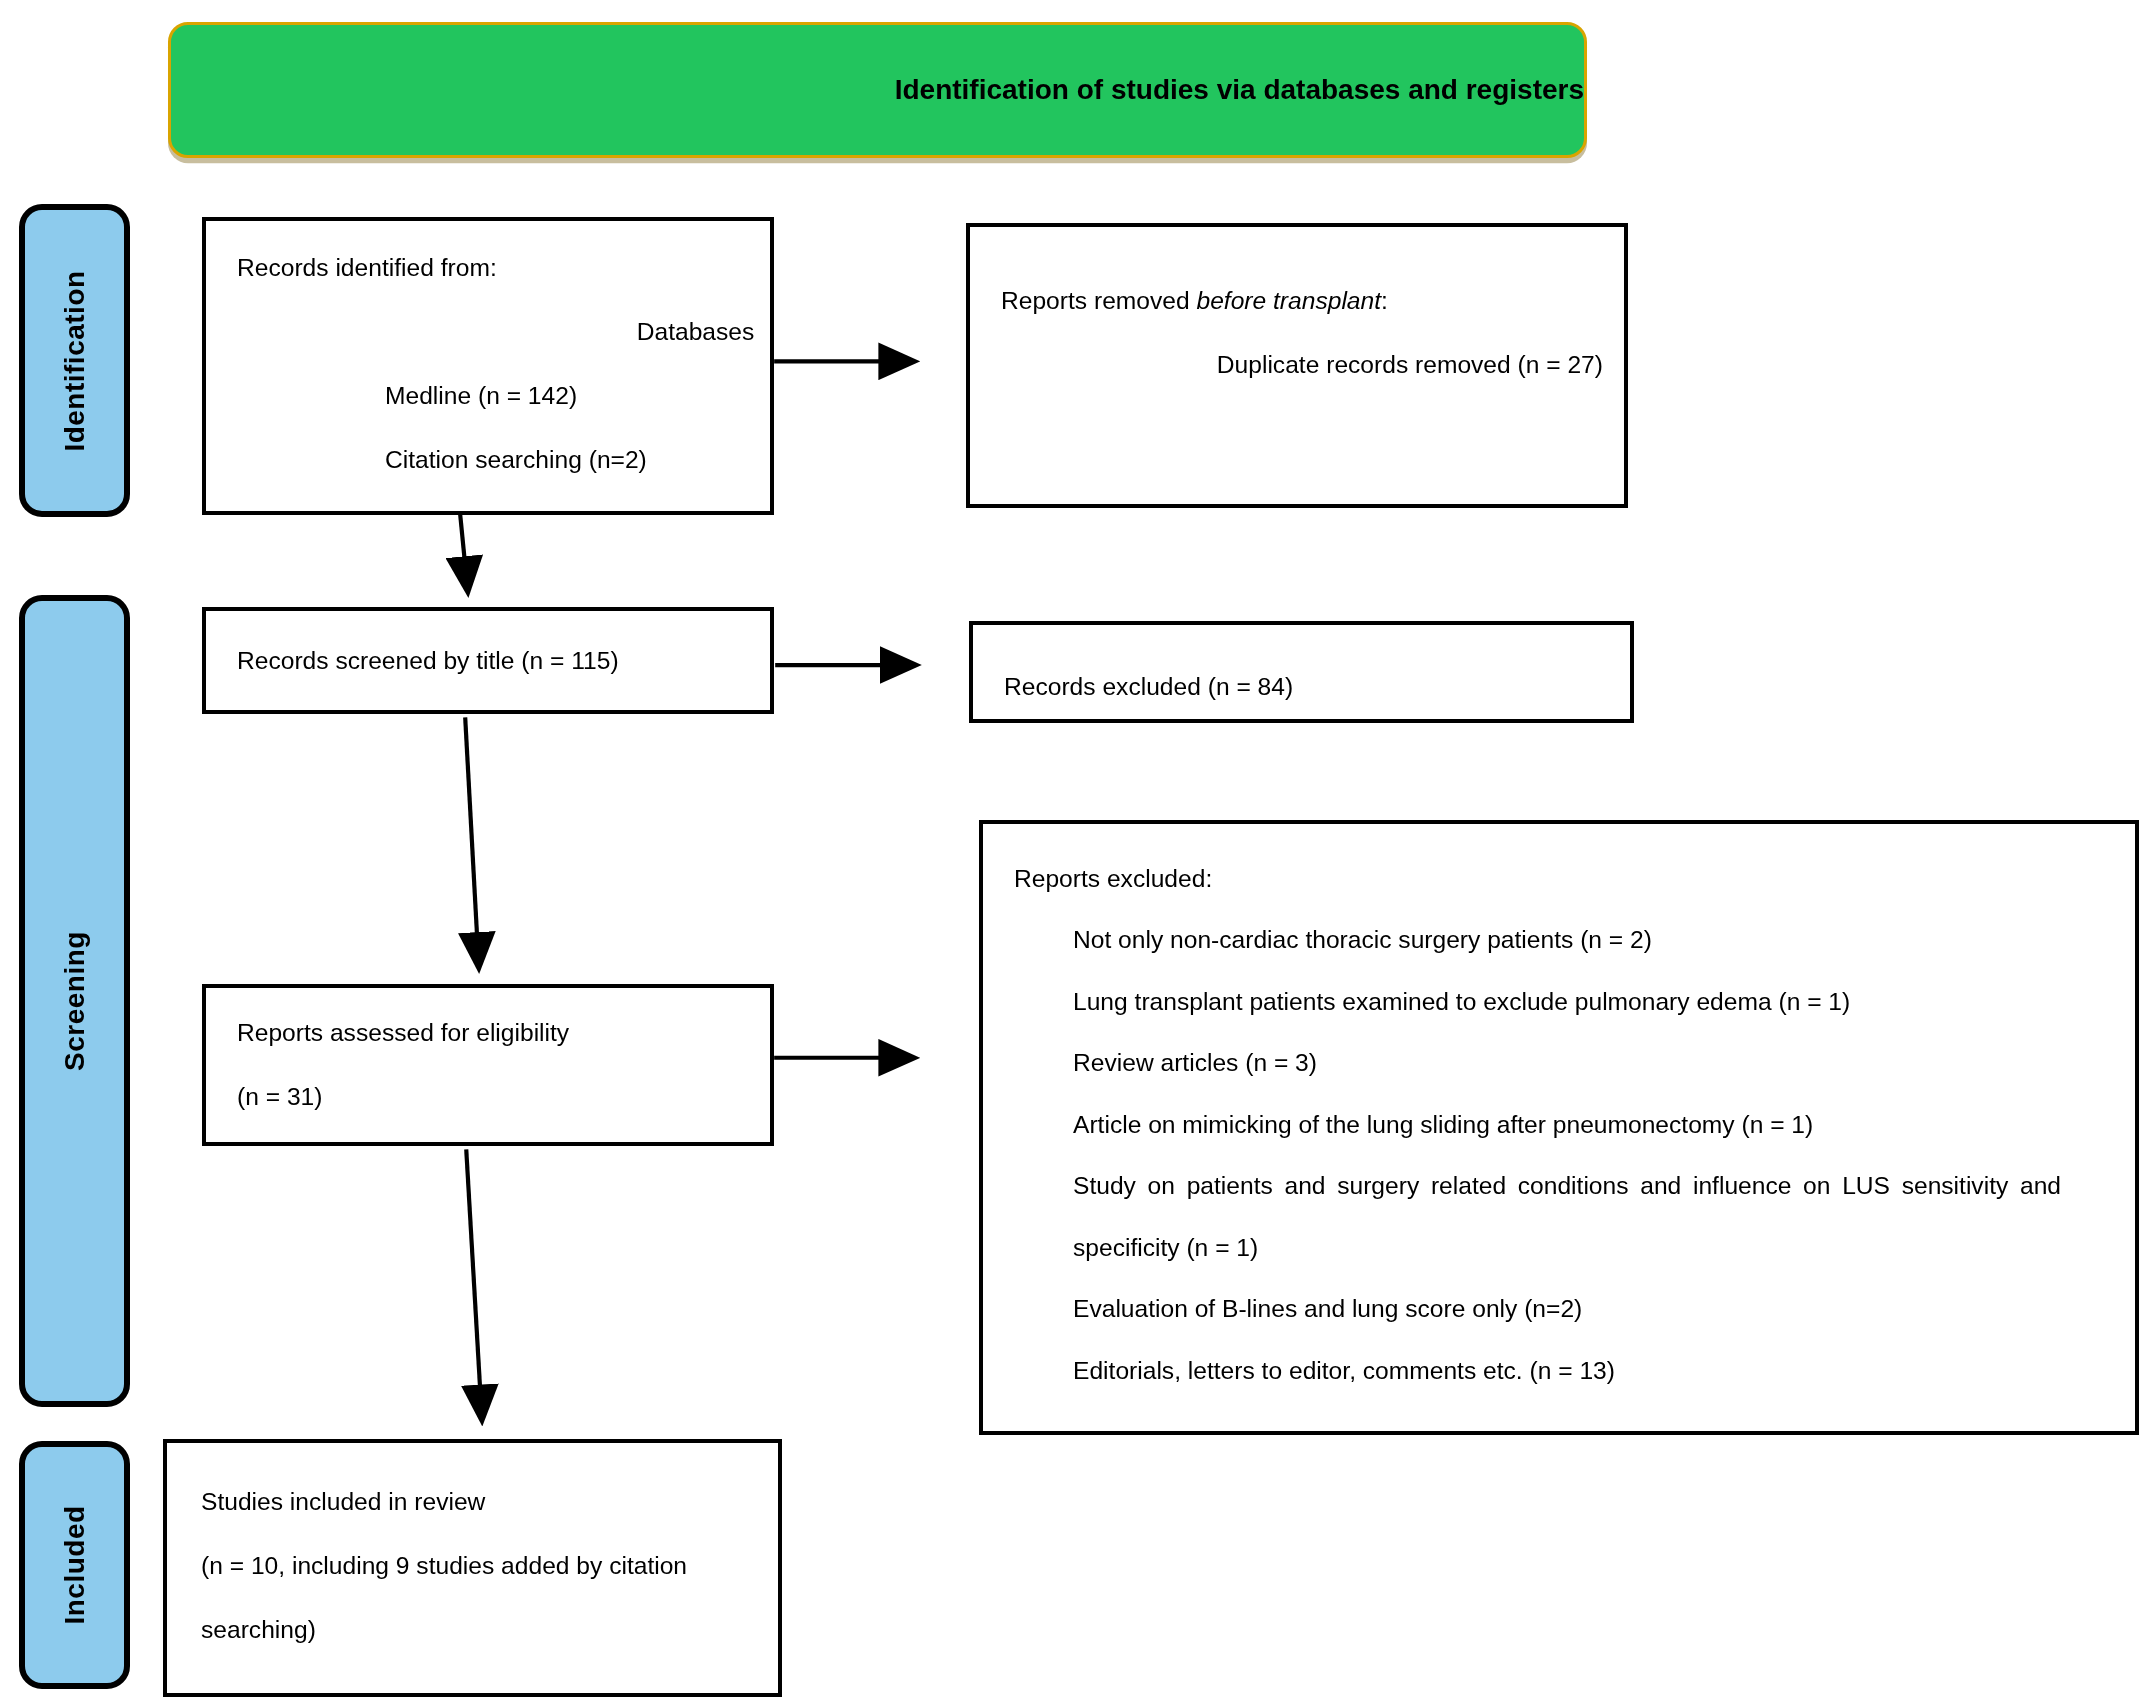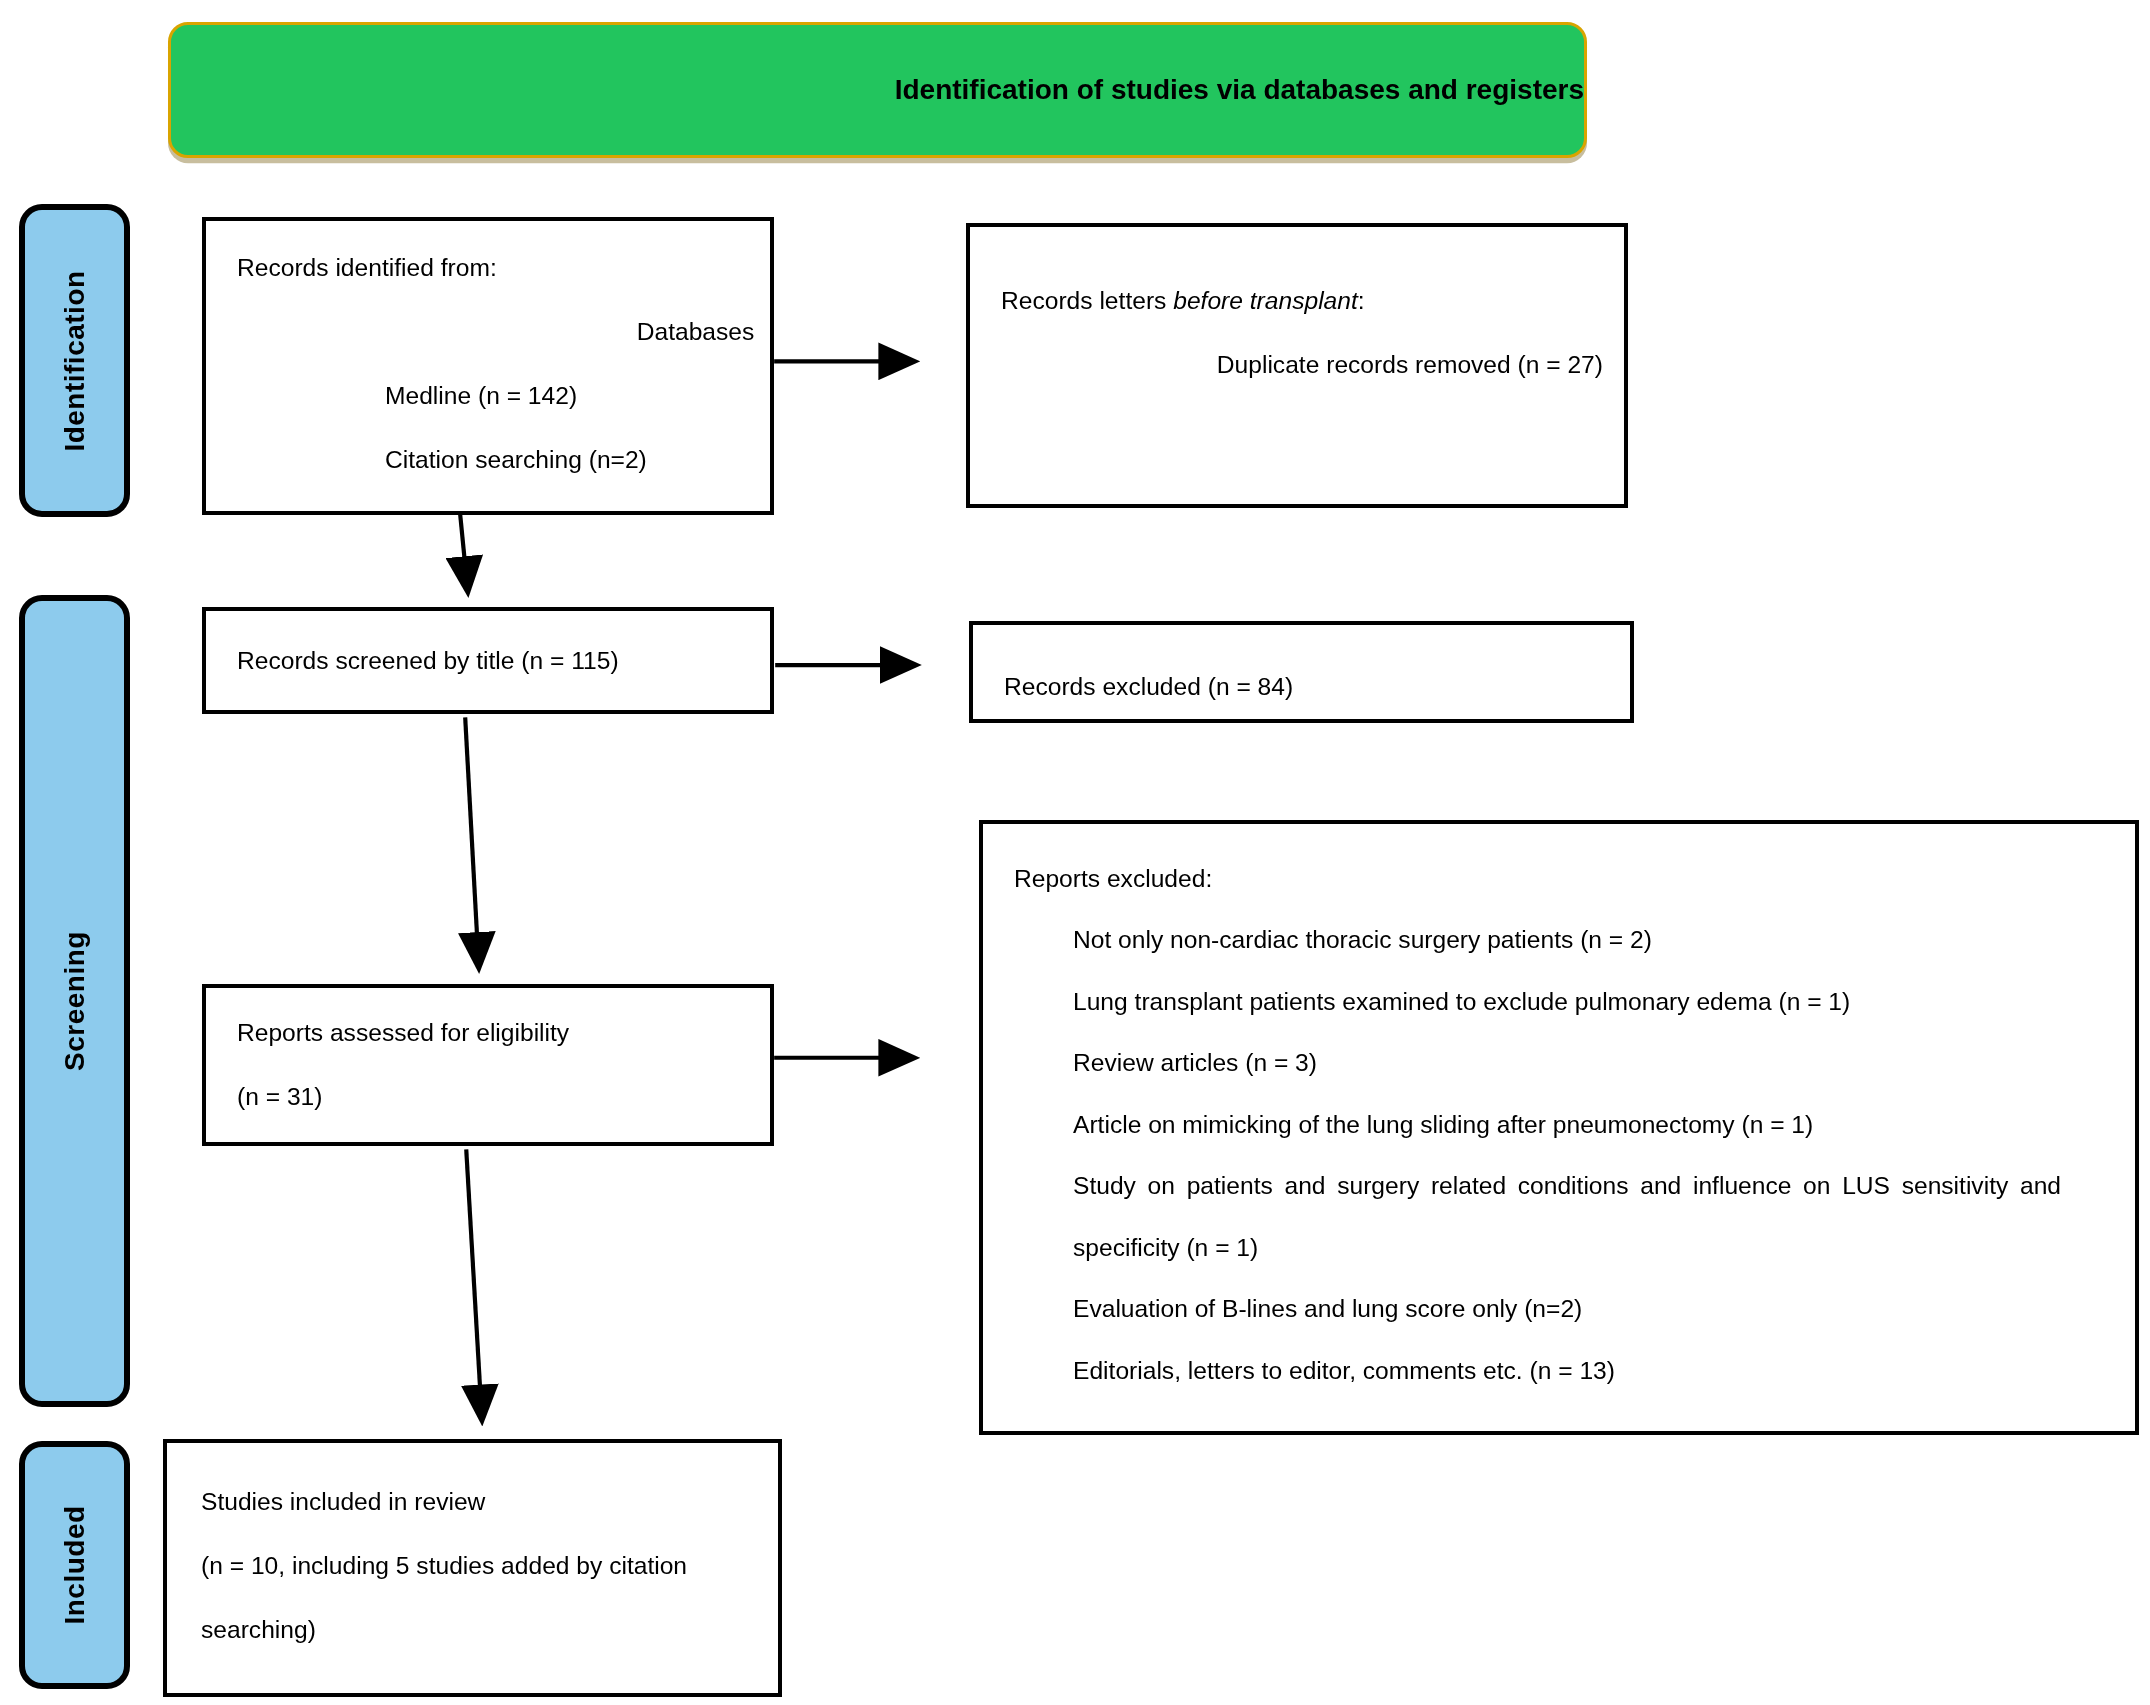--- a/index.html
+++ b/index.html
@@ -108,21 +108,21 @@
 
   <div class="flowbox box-identified">
     <div>Records identified from:</div>
     <div class="ind1">Databases</div>
     <div class="ind2">Medline (n = 142)</div>
     <div class="ind2">Citation searching (n=2)</div>
   </div>
 
   <div class="flowbox box-removed">
     <div>
-      <span>Records letters </span><span class="it">before transplant</span><span>:</span>
+      <span>Reports removed </span><span class="it">before transplant</span><span>:</span>
     </div>
     <div class="ind1">Duplicate records removed (n = 27)</div>
   </div>
 
   <div class="flowbox box-screened">
     <div>Records screened by title (n = 115)</div>
   </div>
 
   <div class="flowbox box-excluded">
     <div>Records excluded (n = 84)</div>
@@ -139,17 +139,17 @@
     <div class="reason">Lung transplant patients examined to exclude pulmonary edema (n = 1)</div>
     <div class="reason">Review articles (n = 3)</div>
     <div class="reason">Article on mimicking of the lung sliding after pneumonectomy (n = 1)</div>
     <div class="reason">Study on patients and surgery related conditions and influence on LUS sensitivity and specificity (n = 1)</div>
     <div class="reason">Evaluation of B-lines and lung score only (n=2)</div>
     <div class="reason">Editorials, letters to editor, comments etc. (n = 13)</div>
   </div>
 
   <div class="flowbox box-included">
     <div>Studies included in review</div>
-    <div>(n = 10, including 5 studies added by citation searching)</div>
+    <div>(n = 10, including 9 studies added by citation searching)</div>
   </div>
 
 </div>
 
 
 </body></html>

